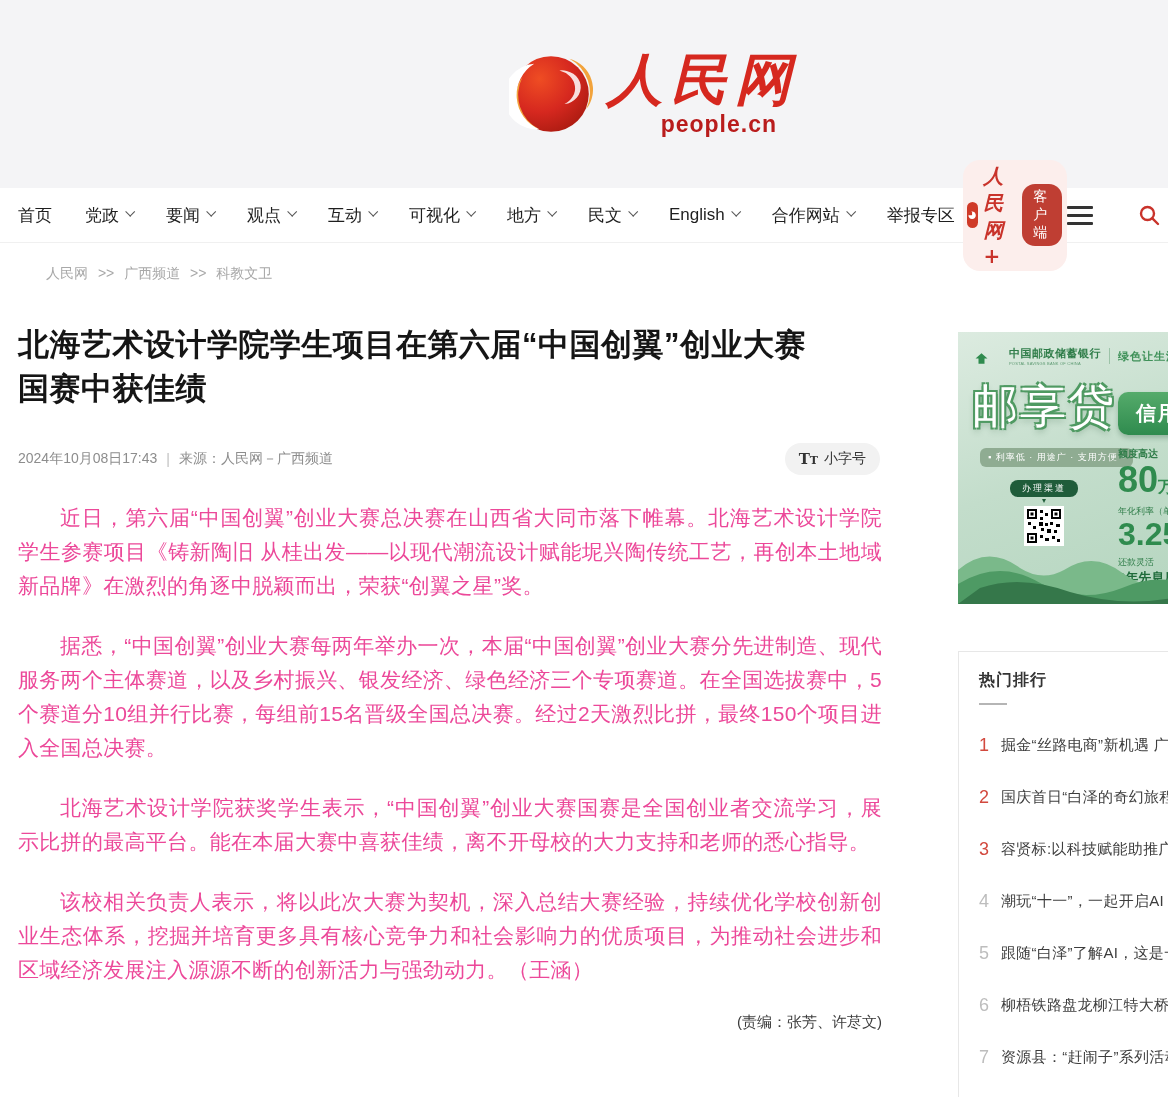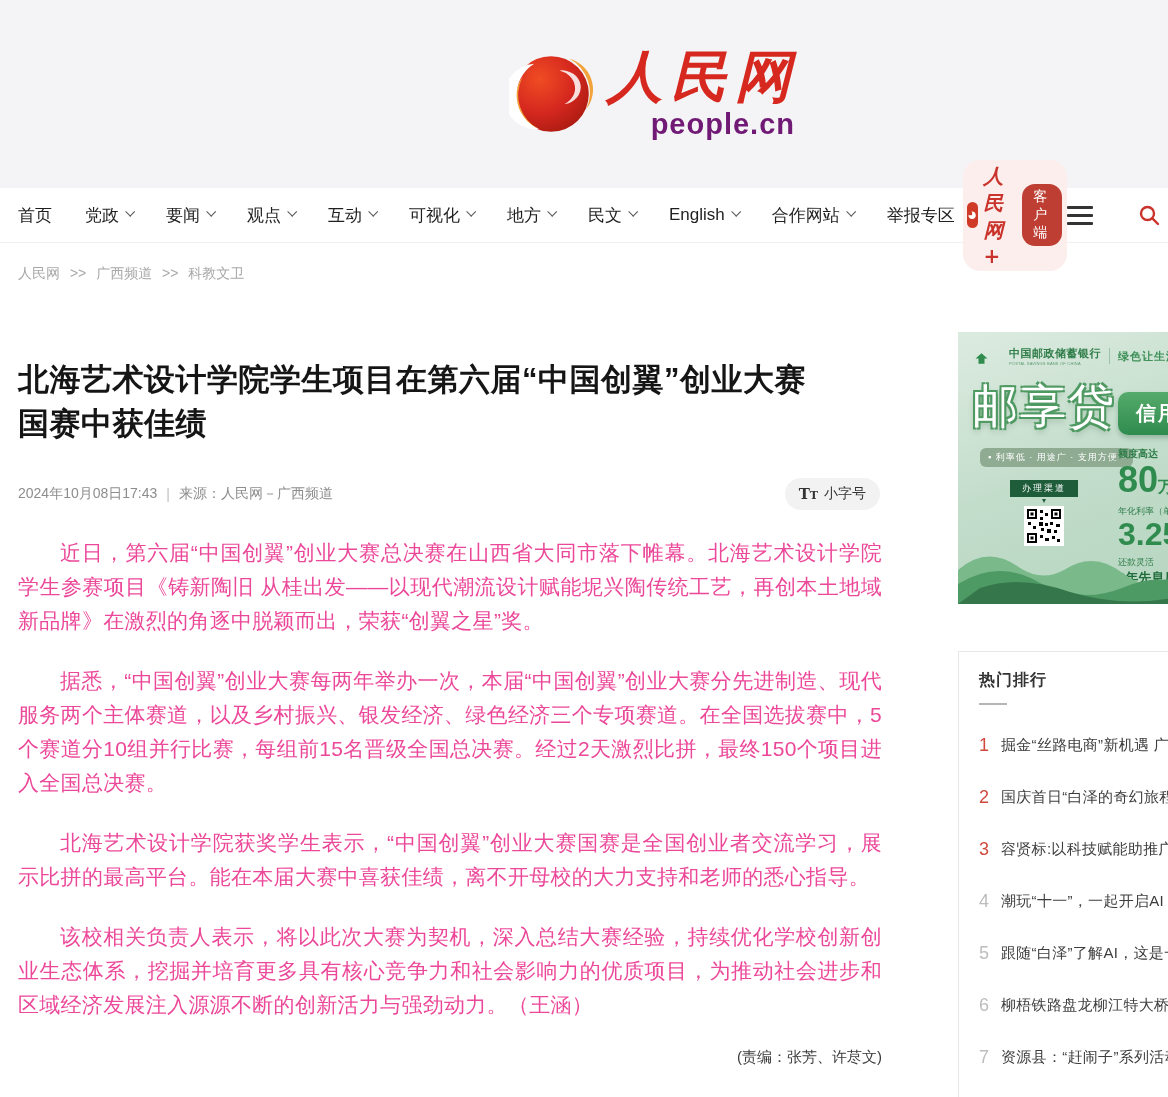--- a/index.html
+++ b/index.html
@@ -7,21 +7,21 @@
     font-family:"Liberation Sans","DejaVu Sans",sans-serif; }
   .page { position:relative; width:1168px; height:1097px; overflow:hidden; background:#fff; }
 
   
   .header { height:188px; background:#f4f4f6; display:flex; align-items:center; justify-content:center; }
   .logo { display:flex; align-items:center; gap:14px; margin-left:140px; cursor:pointer; }
   .logo-sphere { width:84px; height:84px; }
   .logo-textblock { display:flex; flex-direction:column; align-items:flex-end; }
   .logo-cn { font-family:"DejaVu Serif","Liberation Serif",serif; font-weight:bold; font-style:italic;
     color:#d6281f; font-size:56px; letter-spacing:8px; line-height:1; }
-  .logo-en { color:#701a75; font-weight:bold; font-size:29px; letter-spacing:1px; margin-top:4px; margin-right:4px; }
+  .logo-en { color:#b91c1c; font-weight:bold; font-size:23px; letter-spacing:1px; margin-top:4px; margin-right:22px; }
 
   
   .navbar { height:55px; background:#fff; display:flex; align-items:center; padding:0 20px 0 18px;
     border-bottom:1px solid #f0f0f0; }
   .nav-item { display:flex; align-items:center; color:#1f1f1f; font-size:17px; text-decoration:none;
     margin-right:33px; white-space:nowrap; cursor:pointer; }
   .caret { width:7px; height:7px; border-right:1.6px solid #555; border-bottom:1.6px solid #555;
     transform:rotate(45deg) translateY(-1px); margin-left:7px; margin-top:-5px; display:inline-block; }
   .app-badge { display:flex; align-items:center; background:#fceeec; border-radius:17px; padding:3px 5px 3px 4px;
     margin-left:8px; cursor:pointer; }
@@ -29,27 +29,27 @@
     align-items:center; justify-content:center; font-size:17px; }
   .badge-name { font-family:"DejaVu Serif","Liberation Serif",serif; font-style:italic; font-weight:bold;
     color:#c9332b; font-size:20px; margin:0 7px 0 6px; }
   .badge-client { background:#bf3e33; color:#fff; font-size:14px; border-radius:13px; padding:4px 11px; }
   .nav-right { margin-left:auto; display:flex; align-items:center; gap:44px; }
   .hamburger { width:26px; cursor:pointer; }
   .hamburger span { display:block; height:3px; background:#333; margin:5px 0; border-radius:1px; }
   .search-btn { cursor:pointer; display:flex; }
 
   
-  .breadcrumb { padding:22px 0 0 18px; font-size:14px; color:#a8a8a8; }
+  .breadcrumb { padding:22px 0 0 18px; font-size:14px; color:#a8a8a8;margin-left:28px; }
   .breadcrumb a { color:#a8a8a8; text-decoration:none; cursor:pointer; }
   .crumb-sep { margin:0 6px; }
 
   
   .main { width:898px; padding-left:18px; }
-  .article-title { margin-top:75px; width:800px; font-size:31px; font-weight:bold; color:#151515;
+  .article-title { margin-top:40px; width:800px; font-size:31px; font-weight:bold; color:#151515;
     line-height:1.42; letter-spacing:.5px; }
   .meta-row { margin-top:32px; width:862px; display:flex; align-items:center; font-size:14px; color:#8d8d8d; }
   .meta-sep { margin:0 9px; color:#c0c0c0; }
   .meta-row a { color:#8d8d8d; text-decoration:none; cursor:pointer; }
   .font-size-btn { margin-left:auto; background:#f2f2f2; border:none; border-radius:16px; padding:7px 14px;
     font-size:14px; color:#333; cursor:pointer; display:flex; align-items:center; gap:6px;
     font-family:"Liberation Sans","DejaVu Sans",sans-serif; }
   .tt-icon { font-family:"DejaVu Serif","Liberation Serif",serif; font-weight:bold; font-size:15px; }
   .tt-icon .small-t { font-size:11px; }
   .article-body { margin-top:26px; width:864px; }
@@ -68,21 +68,21 @@
   .bank-cn { font-size:11px; font-weight:bold; color:#2f7d49; letter-spacing:.5px; }
   .bank-en { font-size:4px; color:#5d9a72; letter-spacing:.2px; }
   .ad-divider { width:1px; height:16px; background:#9cc3a8; }
   .ad-slogan { font-size:11px; color:#3f9159; font-weight:bold; letter-spacing:1px; }
   .ad-product { position:absolute; left:14px; top:44px; font-size:46px; font-weight:normal; color:#fff;
     letter-spacing:2px; text-shadow:2px 2px 0 #4f9a62, -2px 2px 0 #4f9a62, 2px -2px 0 #4f9a62,
     -2px -2px 0 #4f9a62, 0 4px 6px rgba(40,90,55,.35); }
   .ad-features { position:absolute; left:22px; top:116px; background:#8fac92; color:#fff; font-size:9px;
     letter-spacing:1px; border-radius:6px; padding:3px 8px; }
   .qr-wrap { position:absolute; left:52px; top:148px; display:flex; flex-direction:column; align-items:center; }
-  .qr-label { background:#1f5c3a; color:#fff; font-size:9px; border-radius:0; padding:2px 12px; letter-spacing:2px; }
+  .qr-label { background:#1f5c3a; color:#fff; font-size:9px; border-radius:8px; padding:2px 12px; letter-spacing:2px; }
   .qr-arrow { color:#1f5c3a; font-size:8px; line-height:8px; }
   .qr-box { width:40px; height:40px; background:#fff; padding:2px; margin-top:1px; }
   .ad-rightcol { position:absolute; left:160px; top:60px; width:176px; }
   .credit-pill { display:inline-block; background:linear-gradient(180deg,#55ab6b,#2f8b4e); color:#fff;
     font-size:20px; font-weight:bold; border-radius:10px; padding:8px 18px; letter-spacing:2px;
     box-shadow:0 3px 5px rgba(40,90,55,.3); }
   .limit-label { margin-top:12px; font-size:10px; color:#2f7d49; font-weight:bold; }
   .limit-value { font-size:36px; font-weight:bold; color:#2f8b4e; line-height:1.05; }
   .limit-value .unit { font-size:16px; }
   .rate-label { margin-top:6px; font-size:9px; color:#2f7d49; }

